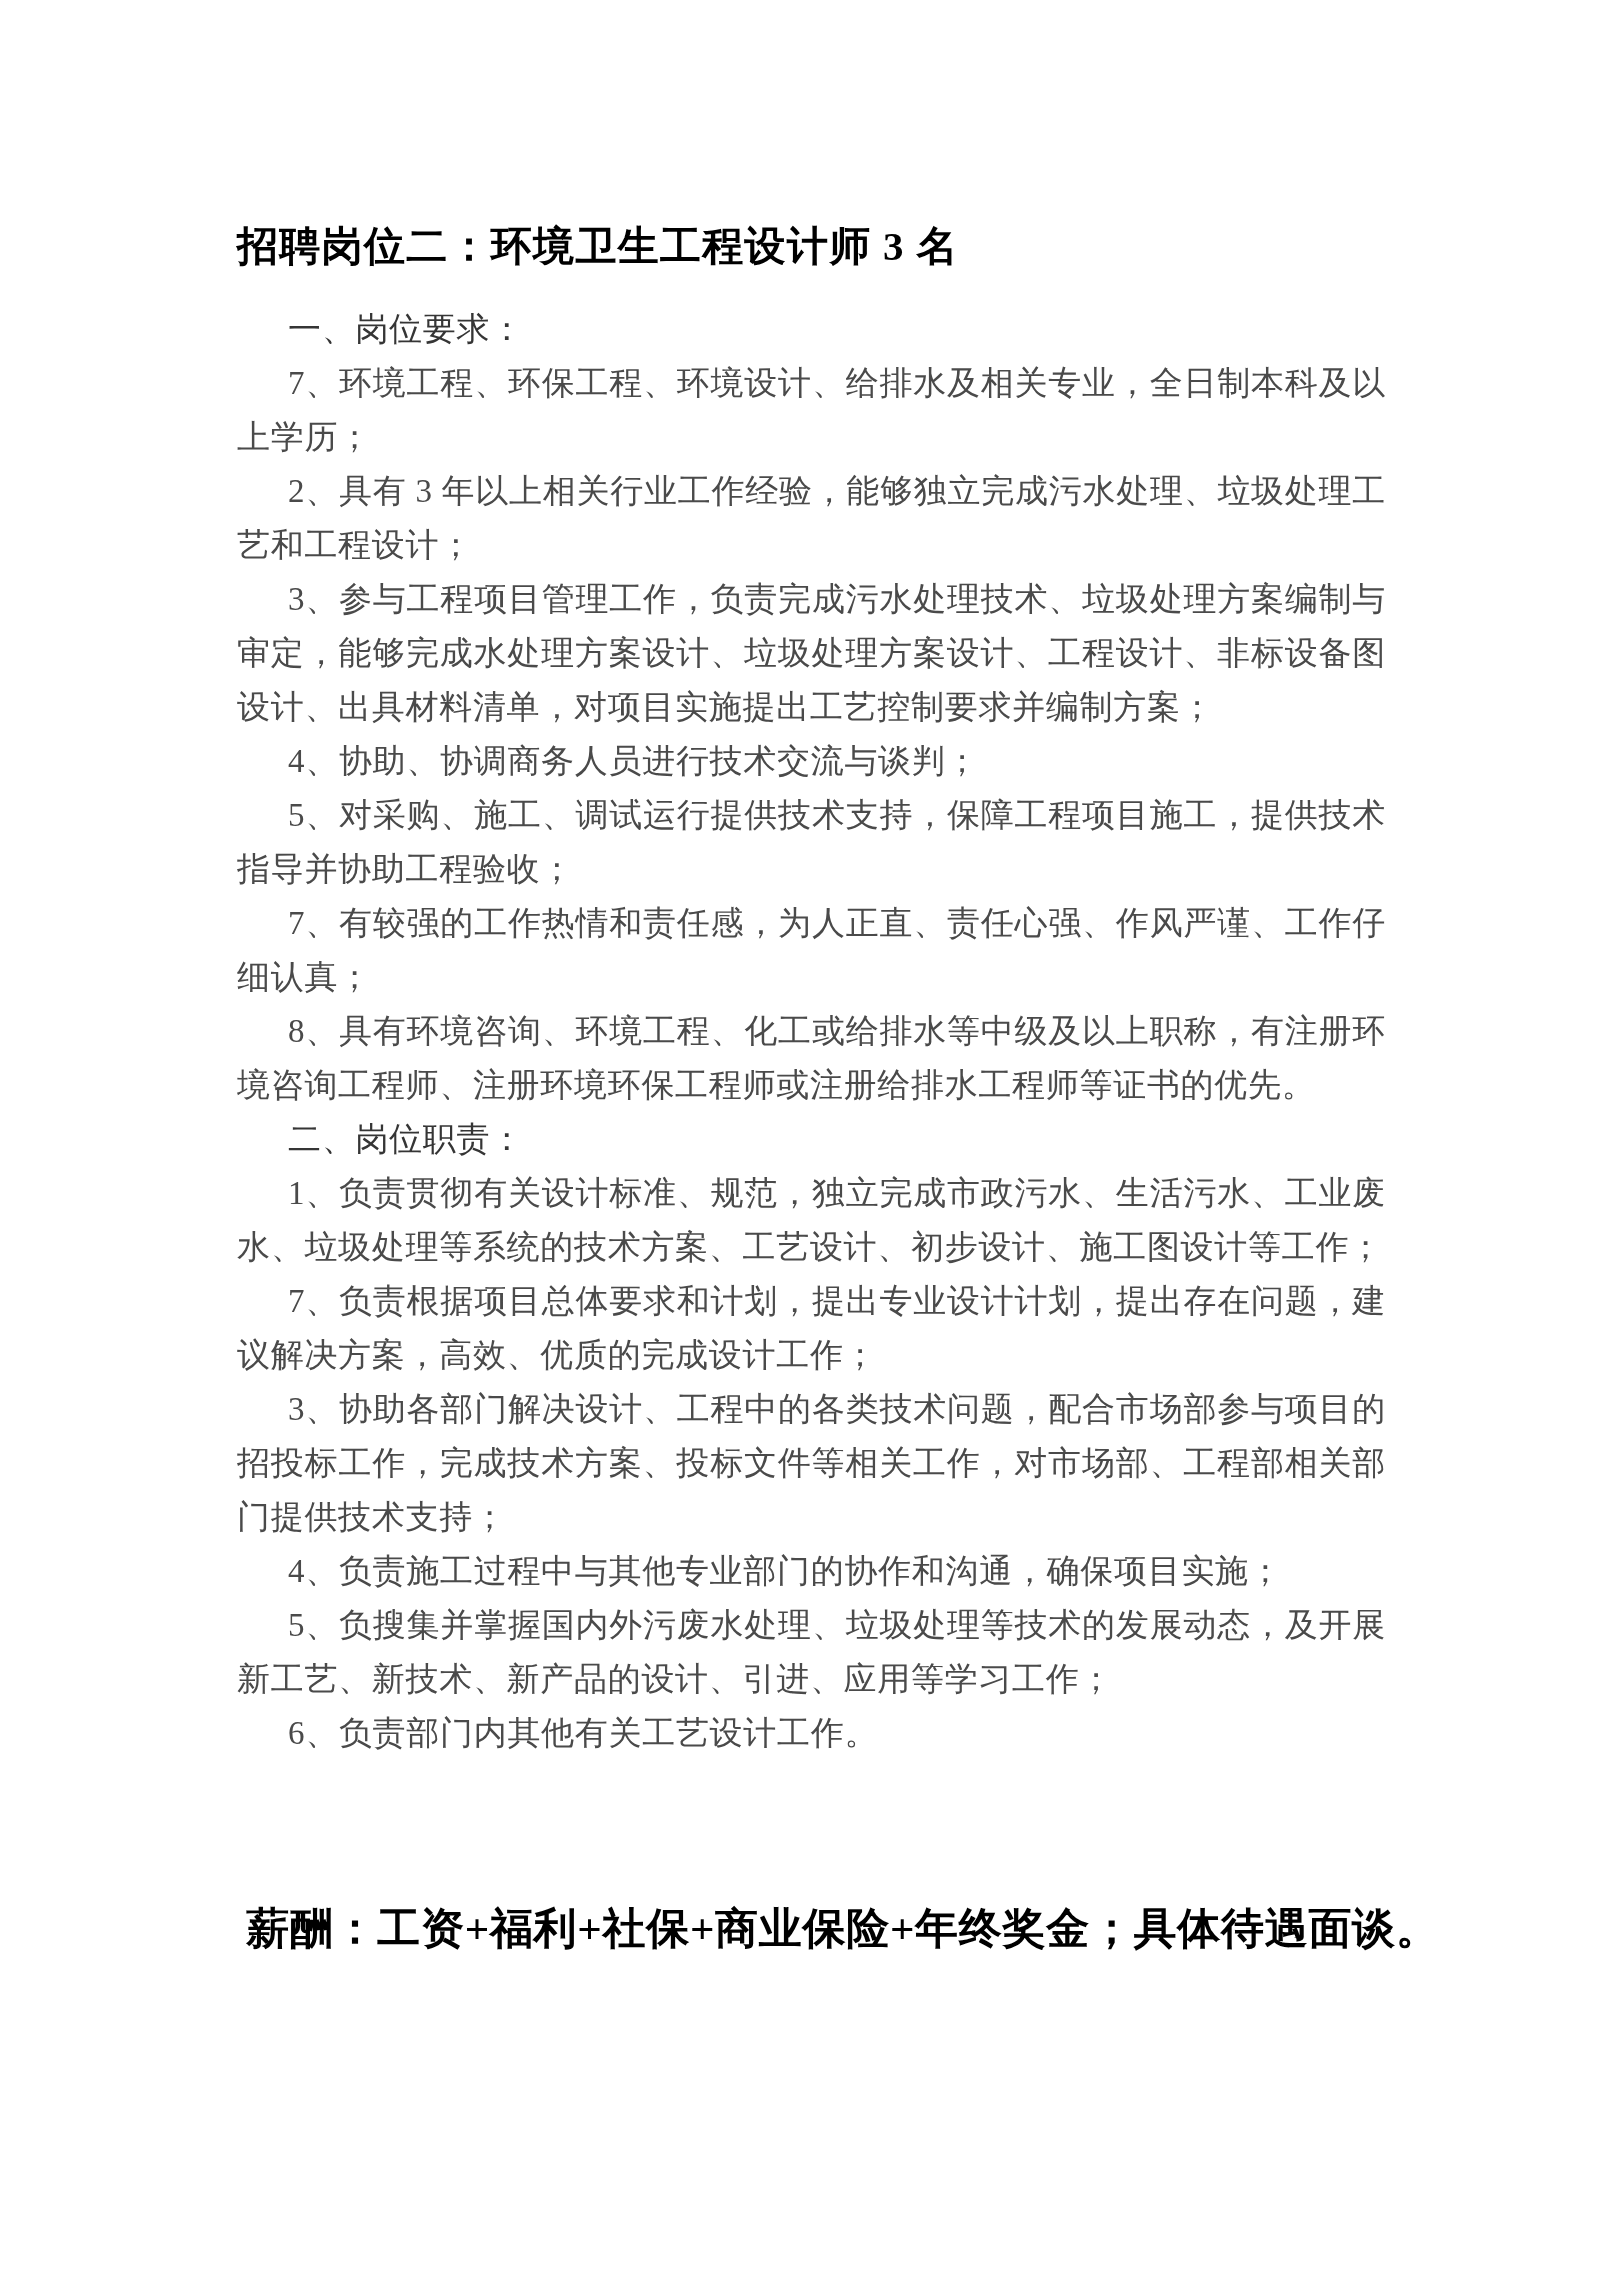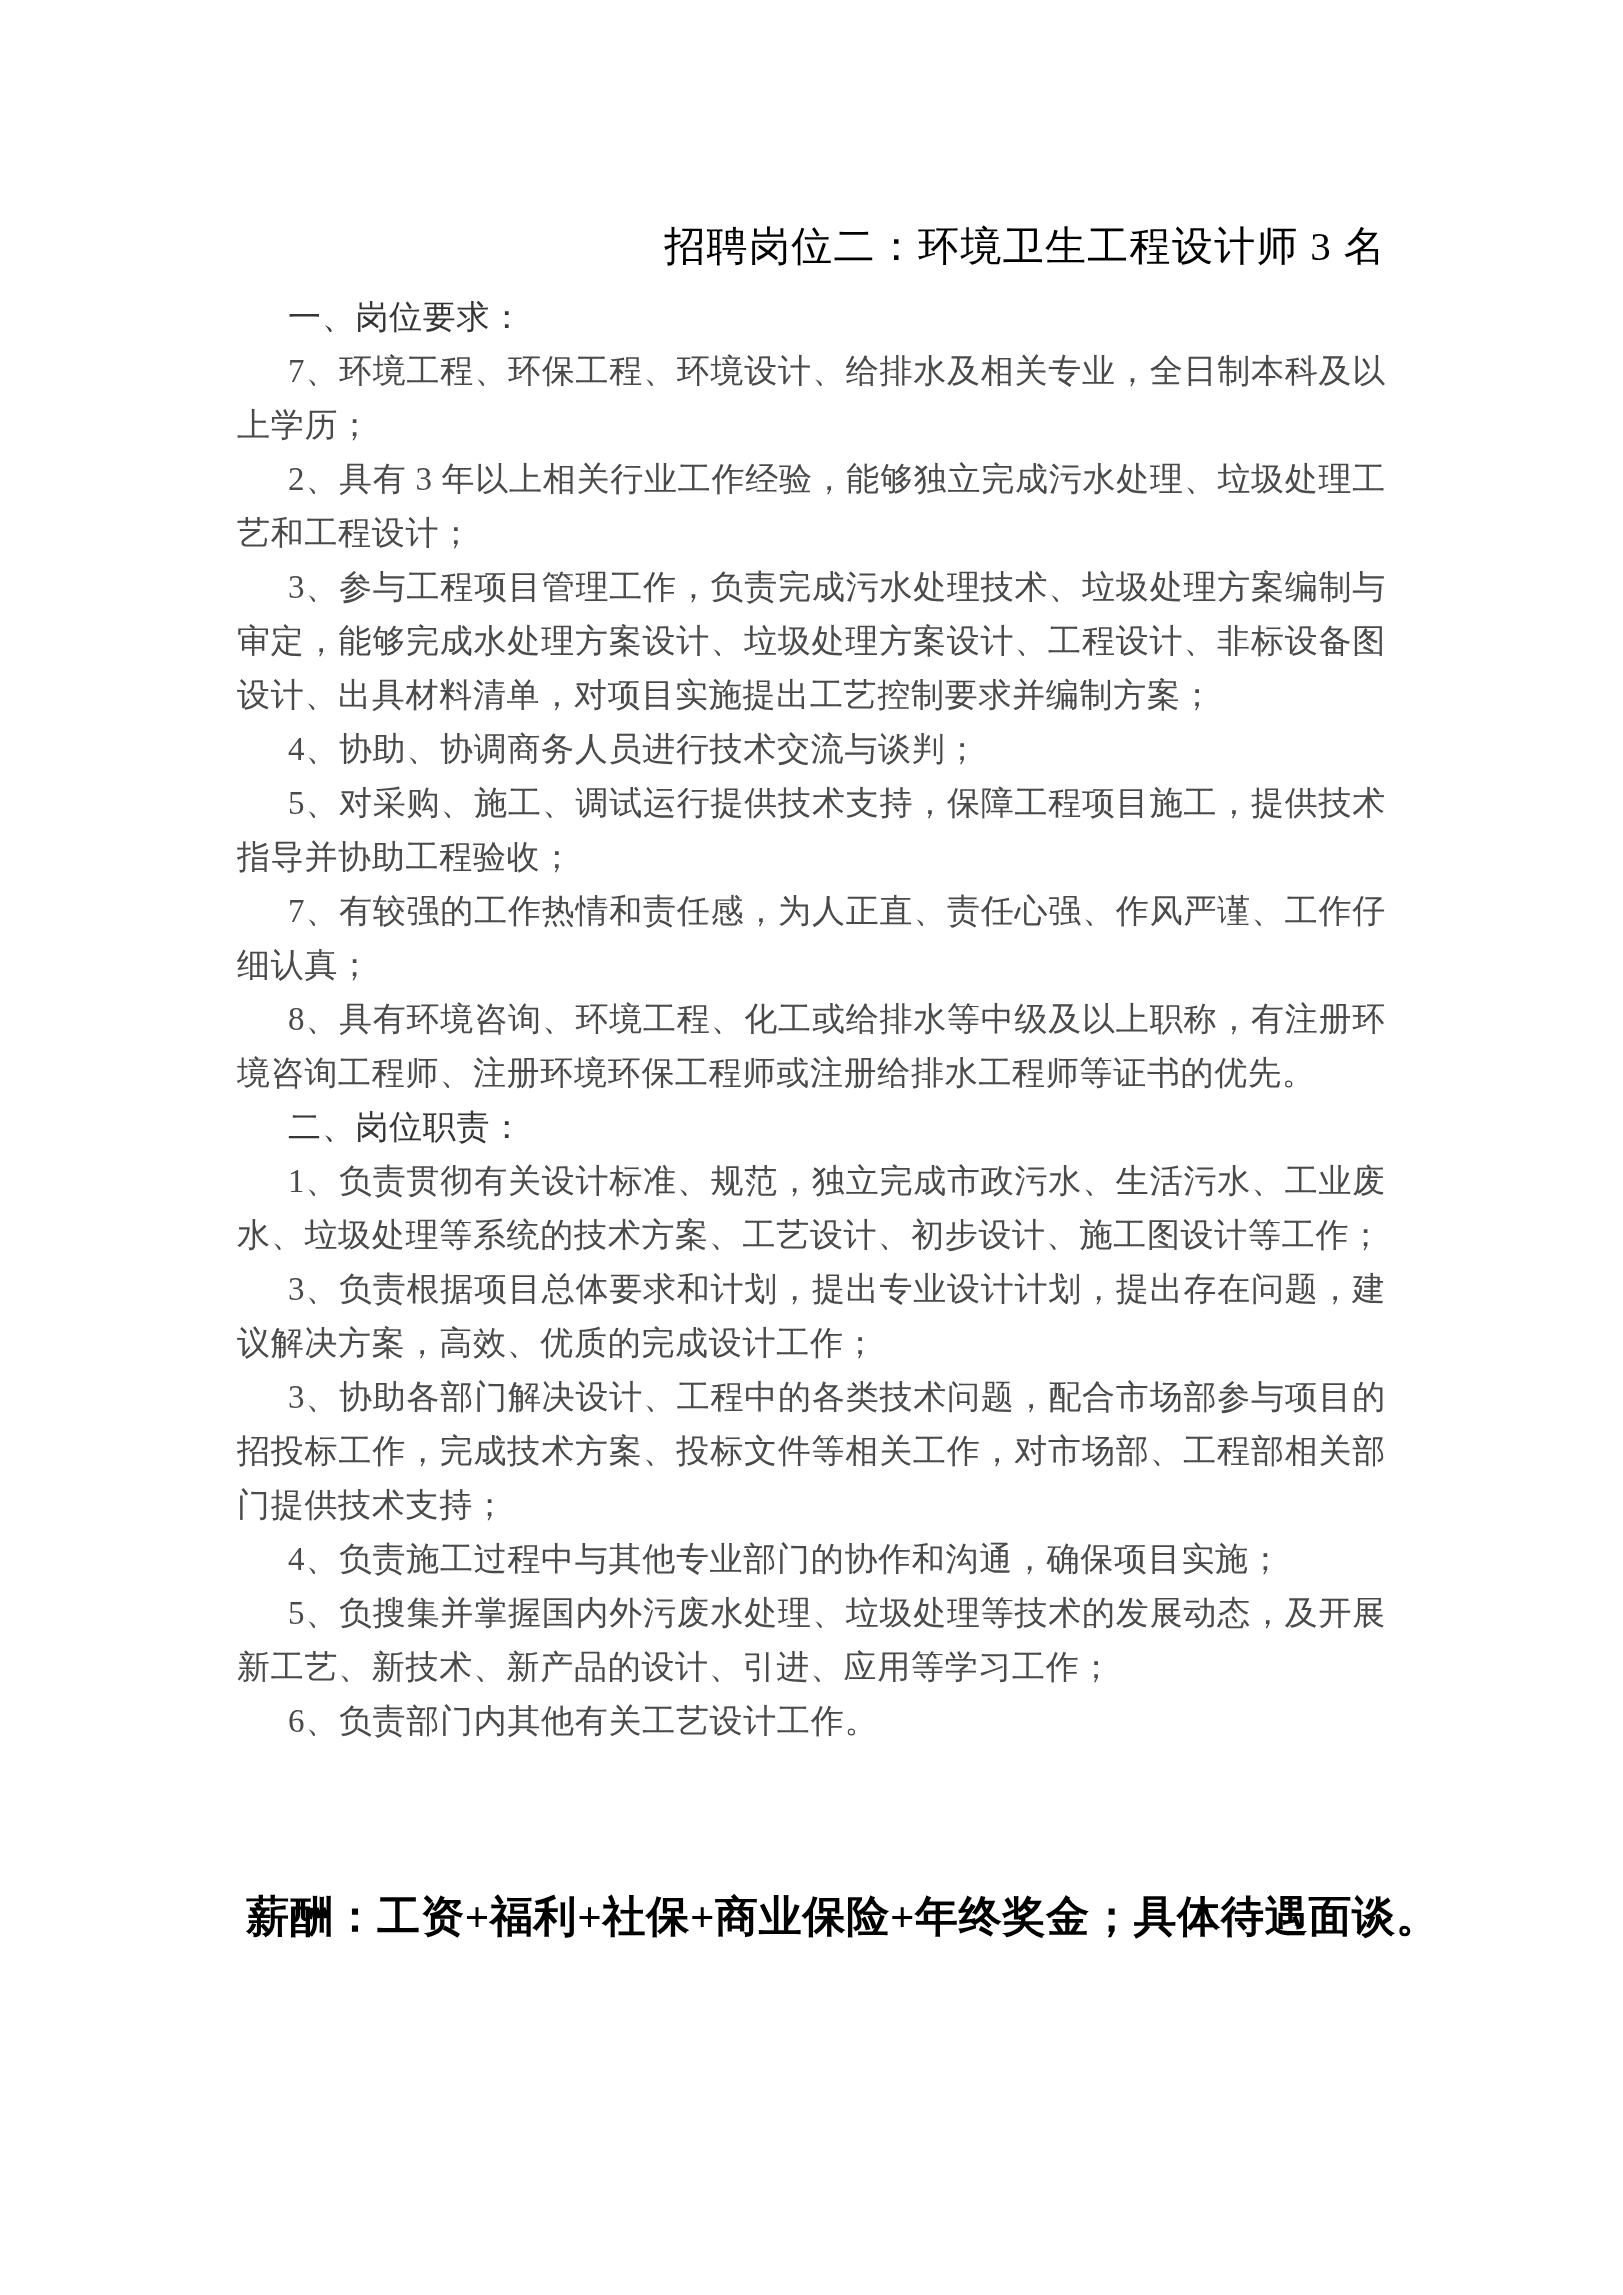--- a/index.html
+++ b/index.html
@@ -11,25 +11,25 @@
     position: relative;
     width: 1623px;
     height: 2295px;
     background: #ffffff;
     box-sizing: border-box;
     padding: 217px 237px 0 237px;
     font-family: "Liberation Serif", "DejaVu Serif", serif;
     overflow: hidden;
   }
   .doc-title {
-    margin: 0 0 15px 0;
-    text-align: right;
+    margin: 0 0 27px 0;
+    text-align: left;
     font-size: 41px;
     line-height: 58px;
-    font-weight: 400;
+    font-weight: 700;
     color: #000000;
     letter-spacing: 1.3px;
   }
   .para {
     margin: 0;
     font-size: 33px;
     line-height: 54px;
     text-align: justify;
     text-indent: 51px;
     color: #4a4a4a;
@@ -65,21 +65,21 @@
     <p class="para">3、参与工程项目管理工作，负责完成污水处理技术、垃圾处理方案编制与审定，能够完成水处理方案设计、垃圾处理方案设计、工程设计、非标设备图设计、出具材料清单，对项目实施提出工艺控制要求并编制方案；</p>
     <p class="para">4、协助、协调商务人员进行技术交流与谈判；</p>
     <p class="para">5、对采购、施工、调试运行提供技术支持，保障工程项目施工，提供技术指导并协助工程验收；</p>
     <p class="para">7、有较强的工作热情和责任感，为人正直、责任心强、作风严谨、工作仔细认真；</p>
     <p class="para">8、具有环境咨询、环境工程、化工或给排水等中级及以上职称，有注册环境咨询工程师、注册环境环保工程师或注册给排水工程师等证书的优先。</p>
   </section>
 
   <section>
     <p class="para heading">二、岗位职责：</p>
     <p class="para">1、负责贯彻有关设计标准、规范，独立完成市政污水、生活污水、工业废水、垃圾处理等系统的技术方案、工艺设计、初步设计、施工图设计等工作；</p>
-    <p class="para">3、负责根据项目总体要求和计划，提出专业设计计划，提出存在问题，建议解决方案，高效、优质的完成设计工作；</p>
+    <p class="para">7、负责根据项目总体要求和计划，提出专业设计计划，提出存在问题，建议解决方案，高效、优质的完成设计工作；</p>
     <p class="para">3、协助各部门解决设计、工程中的各类技术问题，配合市场部参与项目的招投标工作，完成技术方案、投标文件等相关工作，对市场部、工程部相关部门提供技术支持；</p>
     <p class="para">4、负责施工过程中与其他专业部门的协作和沟通，确保项目实施；</p>
     <p class="para">5、负搜集并掌握国内外污废水处理、垃圾处理等技术的发展动态，及开展新工艺、新技术、新产品的设计、引进、应用等学习工作；</p>
     <p class="para">6、负责部门内其他有关工艺设计工作。</p>
   </section>
 
   <p class="salary-line">薪酬：工资+福利+社保+商业保险+年终奖金；具体待遇面谈。</p>
 
 </div>
 

